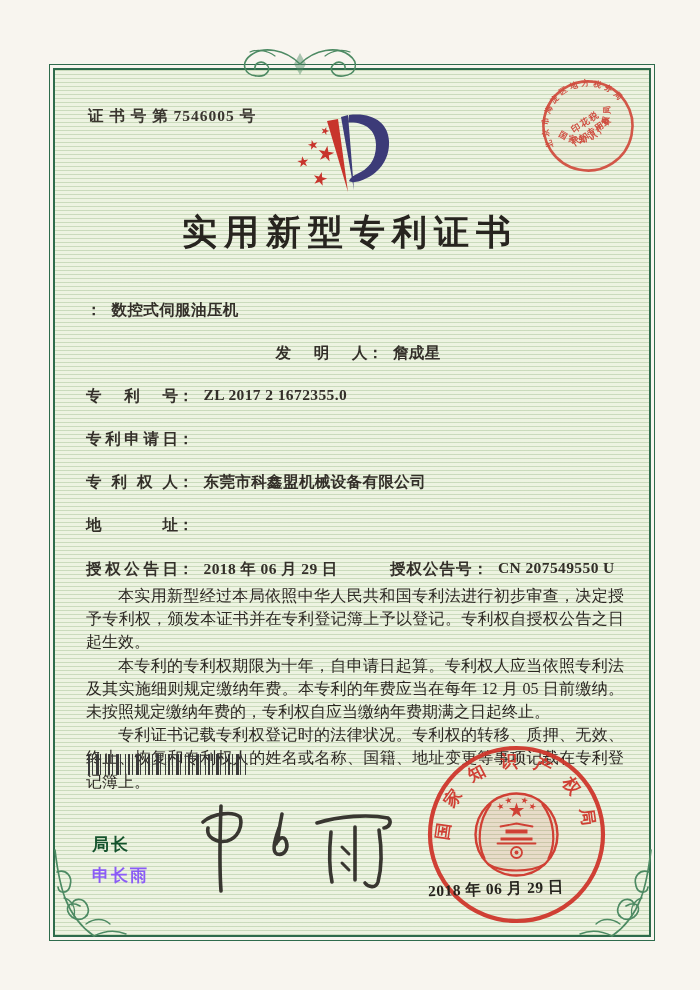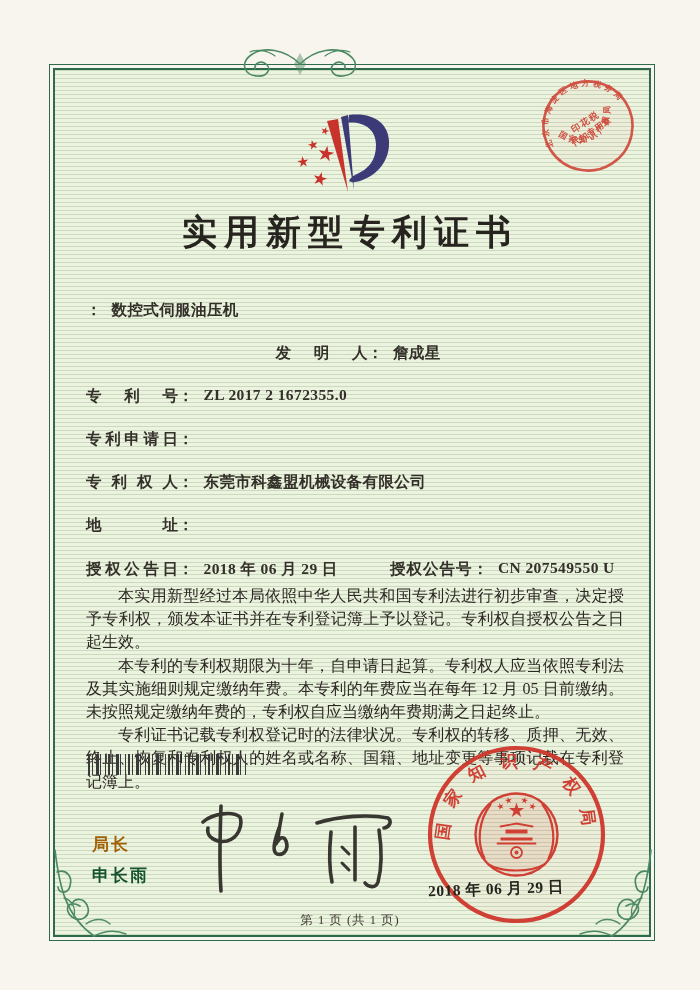--- a/index.html
+++ b/index.html
@@ -32,22 +32,22 @@
   .paras p { text-indent:2em; }
 
   .barcode { left:88px; top:754px; width:158px; height:21px;
     background-image:repeating-linear-gradient(90deg,
       #3a3a3a 0 2px, transparent 2px 4px,
       #3a3a3a 4px 5px, transparent 5px 8px,
       #3a3a3a 8px 11px, transparent 11px 12px,
       #3a3a3a 12px 13px, transparent 13px 17px,
       #3a3a3a 17px 18px, transparent 18px 20px); }
 
-  .director-label { left:92px; top:833px; font-size:17px; font-weight:600; color:#a16207; letter-spacing:2px; }
-  .director-name  { left:92px; top:864px; font-size:17px; font-weight:600; color:#14532d; letter-spacing:2px; }
+  .director-label { left:92px; top:833px; font-size:17px; font-weight:600; color:#14532d; letter-spacing:2px; }
+  .director-name  { left:92px; top:864px; font-size:17px; font-weight:600; color:#8b5cf6; letter-spacing:2px; }
 
   .seal-date { left:428px; top:879px; font-size:15.5px; font-weight:600; color:#25221d;
     letter-spacing:0.5px; transform:rotate(-2deg); }
 
   .footer { left:0; right:0; top:912px; text-align:center; font-size:12.5px; color:#3d3930; letter-spacing:1px; }
 
   .tax-seal { left:538px; top:76px; opacity:0.92; }
   .office-seal { left:424px; top:742px; opacity:0.95; }
   .flourish-br { transform:scaleX(-1); }
   svg { display:block; }
@@ -85,20 +85,21 @@
     <g stroke="#4d8a63" fill="none" stroke-width="1.7" stroke-linecap="round">
       <path d="M5 4 C 9 38 15 70 44 90"></path>
       <path d="M7 26 C 16 23 23 30 20 40 C 18 48 9 48 8 41"></path>
       <path d="M30 60 C 18 53 13 64 22 71 C 31 77 42 70 37 59 C 33 51 23 52 22 59"></path>
       <path d="M44 90 C 56 84 66 84 76 88" stroke-width="1.4"></path>
       <path d="M14 52 C 22 54 26 62 24 70" stroke-width="1.3"></path>
       <path d="M36 78 C 44 72 54 72 60 78" stroke-width="1.3"></path>
     </g>
   </svg>
 
+  <div class="abs cert-no">证 书 号 第 7546005 号</div>
 
   <svg class="abs" style="left:293px; top:112px;" width="110" height="92" viewBox="0 0 110 92">
     <defs>
       <path id="lgstar" d="M0,-1 L0.2245,-0.309 L0.9511,-0.309 L0.3633,0.118 L0.5878,0.809 L0,0.382 L-0.5878,0.809 L-0.3633,0.118 L-0.9511,-0.309 L-0.2245,-0.309 Z"></path>
     </defs>
 
     <polygon points="34,9 45,7 55,80" fill="#c8342c"></polygon>
 
     <polygon points="48,5 55,3 61,78" fill="#3c3b78"></polygon>
 
@@ -224,15 +225,14 @@
         <path d="M -32 24 C -40 8 -38 -14 -26 -30" stroke-width="2.2"></path>
         <path d="M 32 24 C 40 8 38 -14 26 -30" stroke-width="2.2"></path>
         <path d="M -28 30 C -14 38 14 38 28 30" stroke-width="2.2"></path>
       </g>
       <circle cx="0" cy="18" r="2" fill="#cf372c"></circle>
     </g>
   </svg>
 
   <div class="abs seal-date">2018 年 06 月 29 日</div>
 
-  <div class="abs footer">第 1 页 (共 1 页)</div>
 
 </div>
 
 </body></html>

